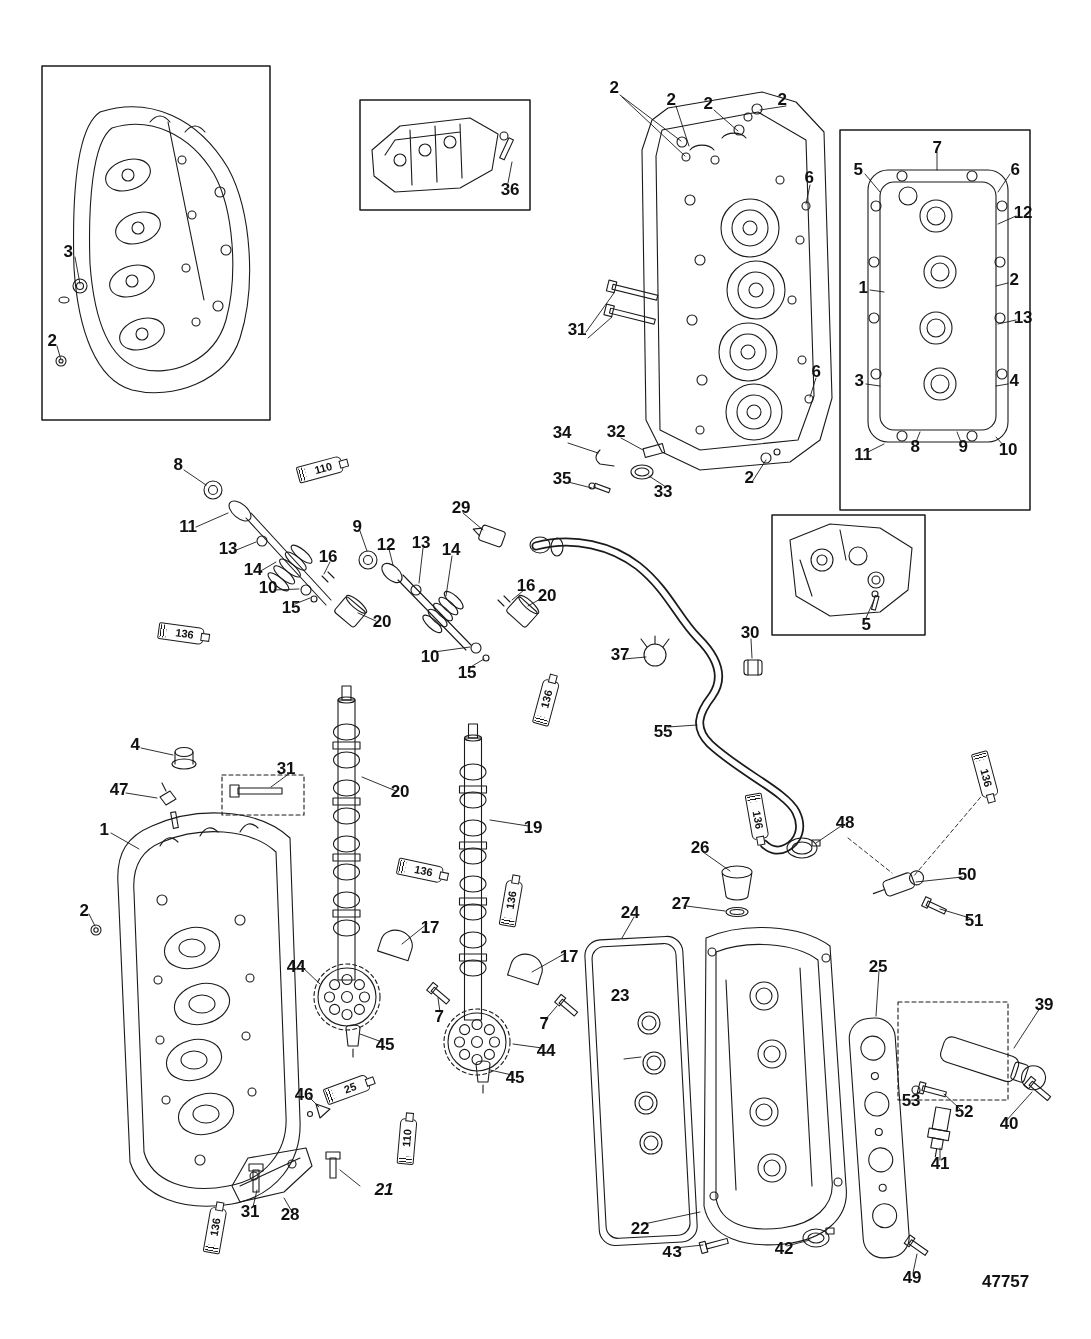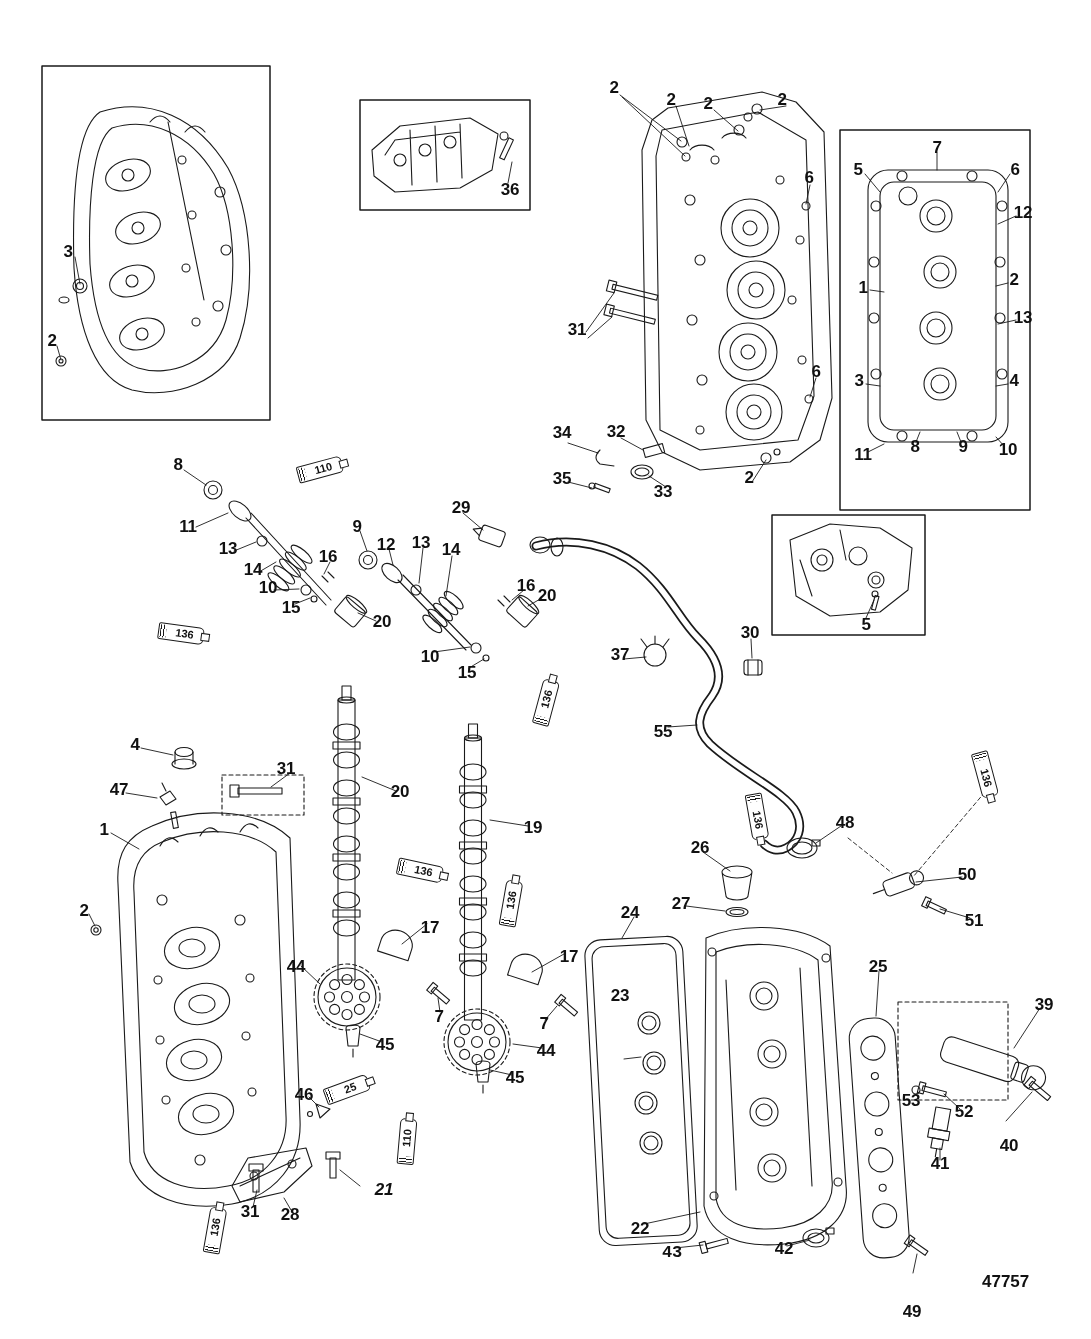--- a/index.html
+++ b/index.html
@@ -527,22 +527,22 @@
       <span class="callout" style="left: 672px; top: 1252px; font-family: Liberation Mono, monospace;">43</span>
       <span class="callout" style="left: 784px; top: 1249px;">42</span>
       <span class="callout" style="left: 845px; top: 823px;">48</span>
       <span class="callout" style="left: 967px; top: 875px;">50</span>
       <span class="callout" style="left: 974px; top: 921px;">51</span>
       <span class="callout" style="left: 878px; top: 967px;">25</span>
       <span class="callout" style="left: 1044px; top: 1005px;">39</span>
       <span class="callout" style="left: 911px; top: 1101px;">53</span>
       <span class="callout" style="left: 964px; top: 1112px;">52</span>
       <span class="callout" style="left: 940px; top: 1164px;">41</span>
-      <span class="callout" style="left: 1009px; top: 1124px; margin-top: 22px;">40</span>
-      <span class="callout" style="left: 912px; top: 1278px; margin-top: 34px;">49</span>
+      <span class="callout" style="left: 1009px; top: 1124px;">40</span>
+      <span class="callout" style="left: 912px; top: 1278px;">49</span>
       <div class="tube" style="left: 297px; top: 461px; transform: rotate(-15deg);">110</div>
       <div class="tube" style="left: 158px; top: 625px; transform: rotate(8deg);">136</div>
       <div class="tube" style="left: 523px; top: 694px; transform: rotate(-75deg);">136</div>
       <div class="tube" style="left: 397px; top: 862px; transform: rotate(12deg);">136</div>
       <div class="tube" style="left: 488px; top: 895px; transform: rotate(-80deg);">136</div>
       <div class="tube" style="left: 734px; top: 808px; transform: rotate(80deg);">136</div>
       <div class="tube" style="left: 962px; top: 766px; transform: rotate(75deg);">136</div>
       <div class="tube" style="left: 324px; top: 1081px; transform: rotate(-20deg);">25</div>
       <div class="tube" style="left: 384px; top: 1133px; transform: rotate(-85deg);">110</div>
       <div class="tube" style="left: 192px; top: 1222px; transform: rotate(-80deg);">136</div>

